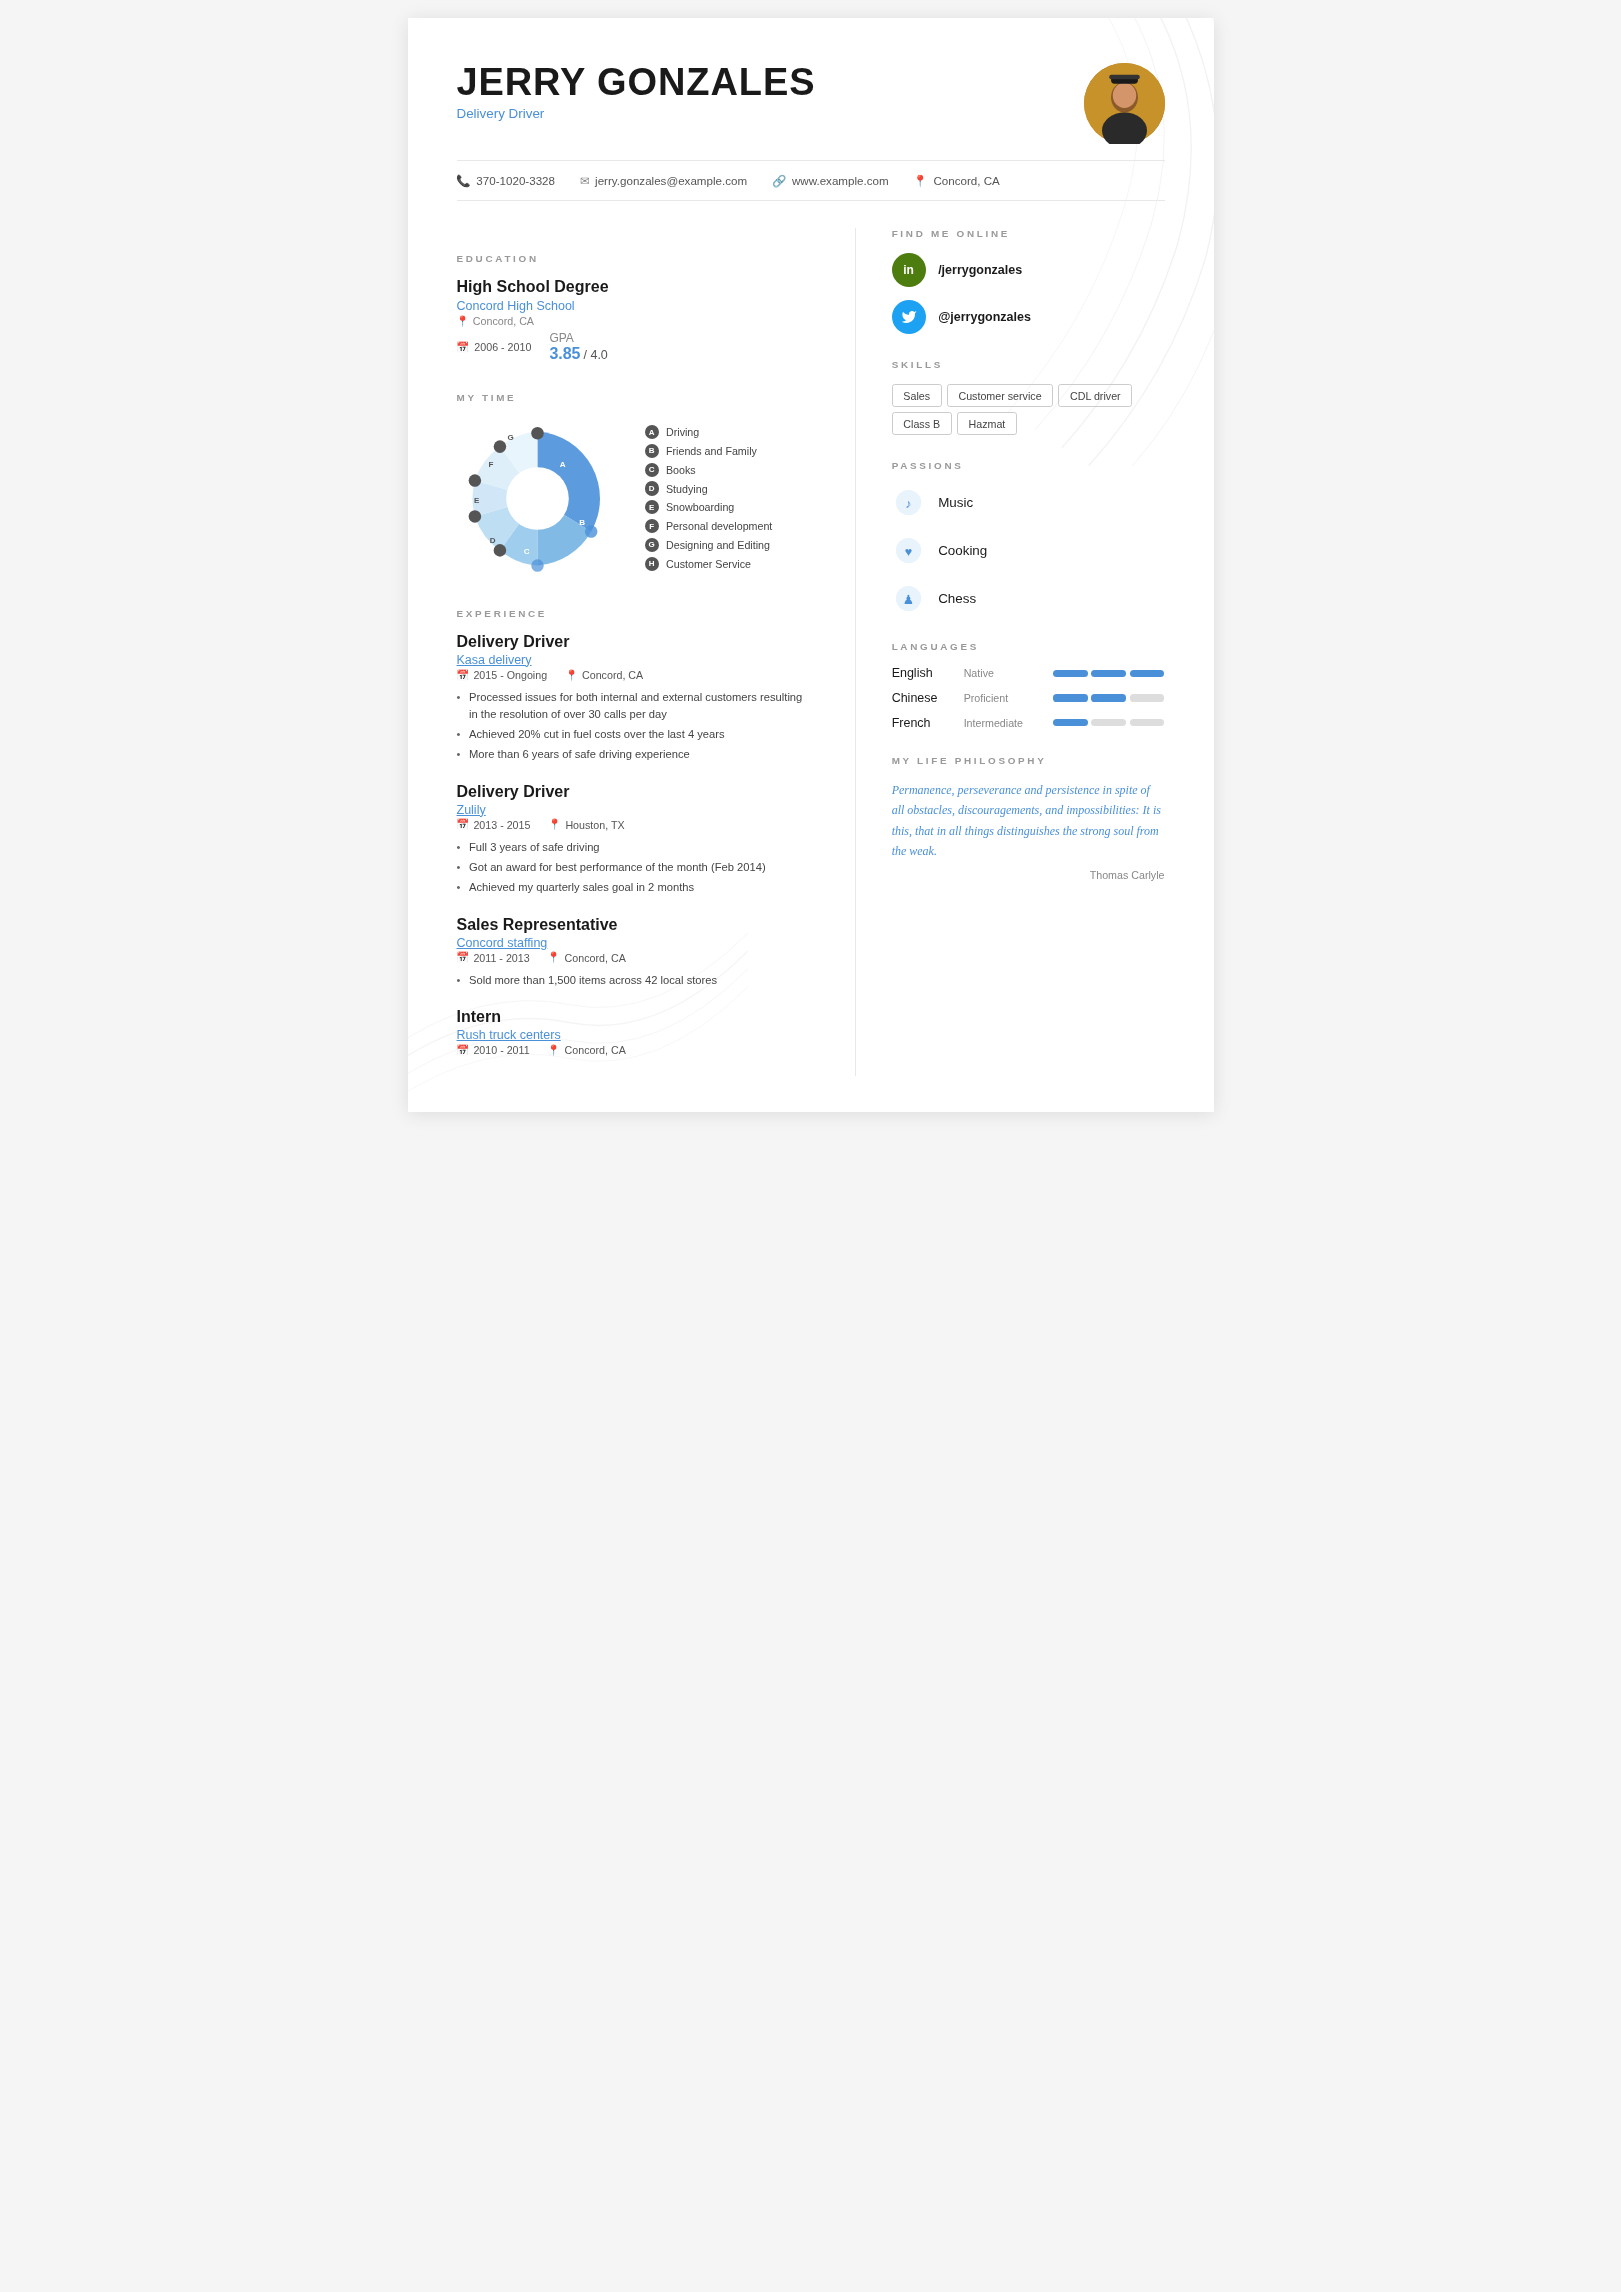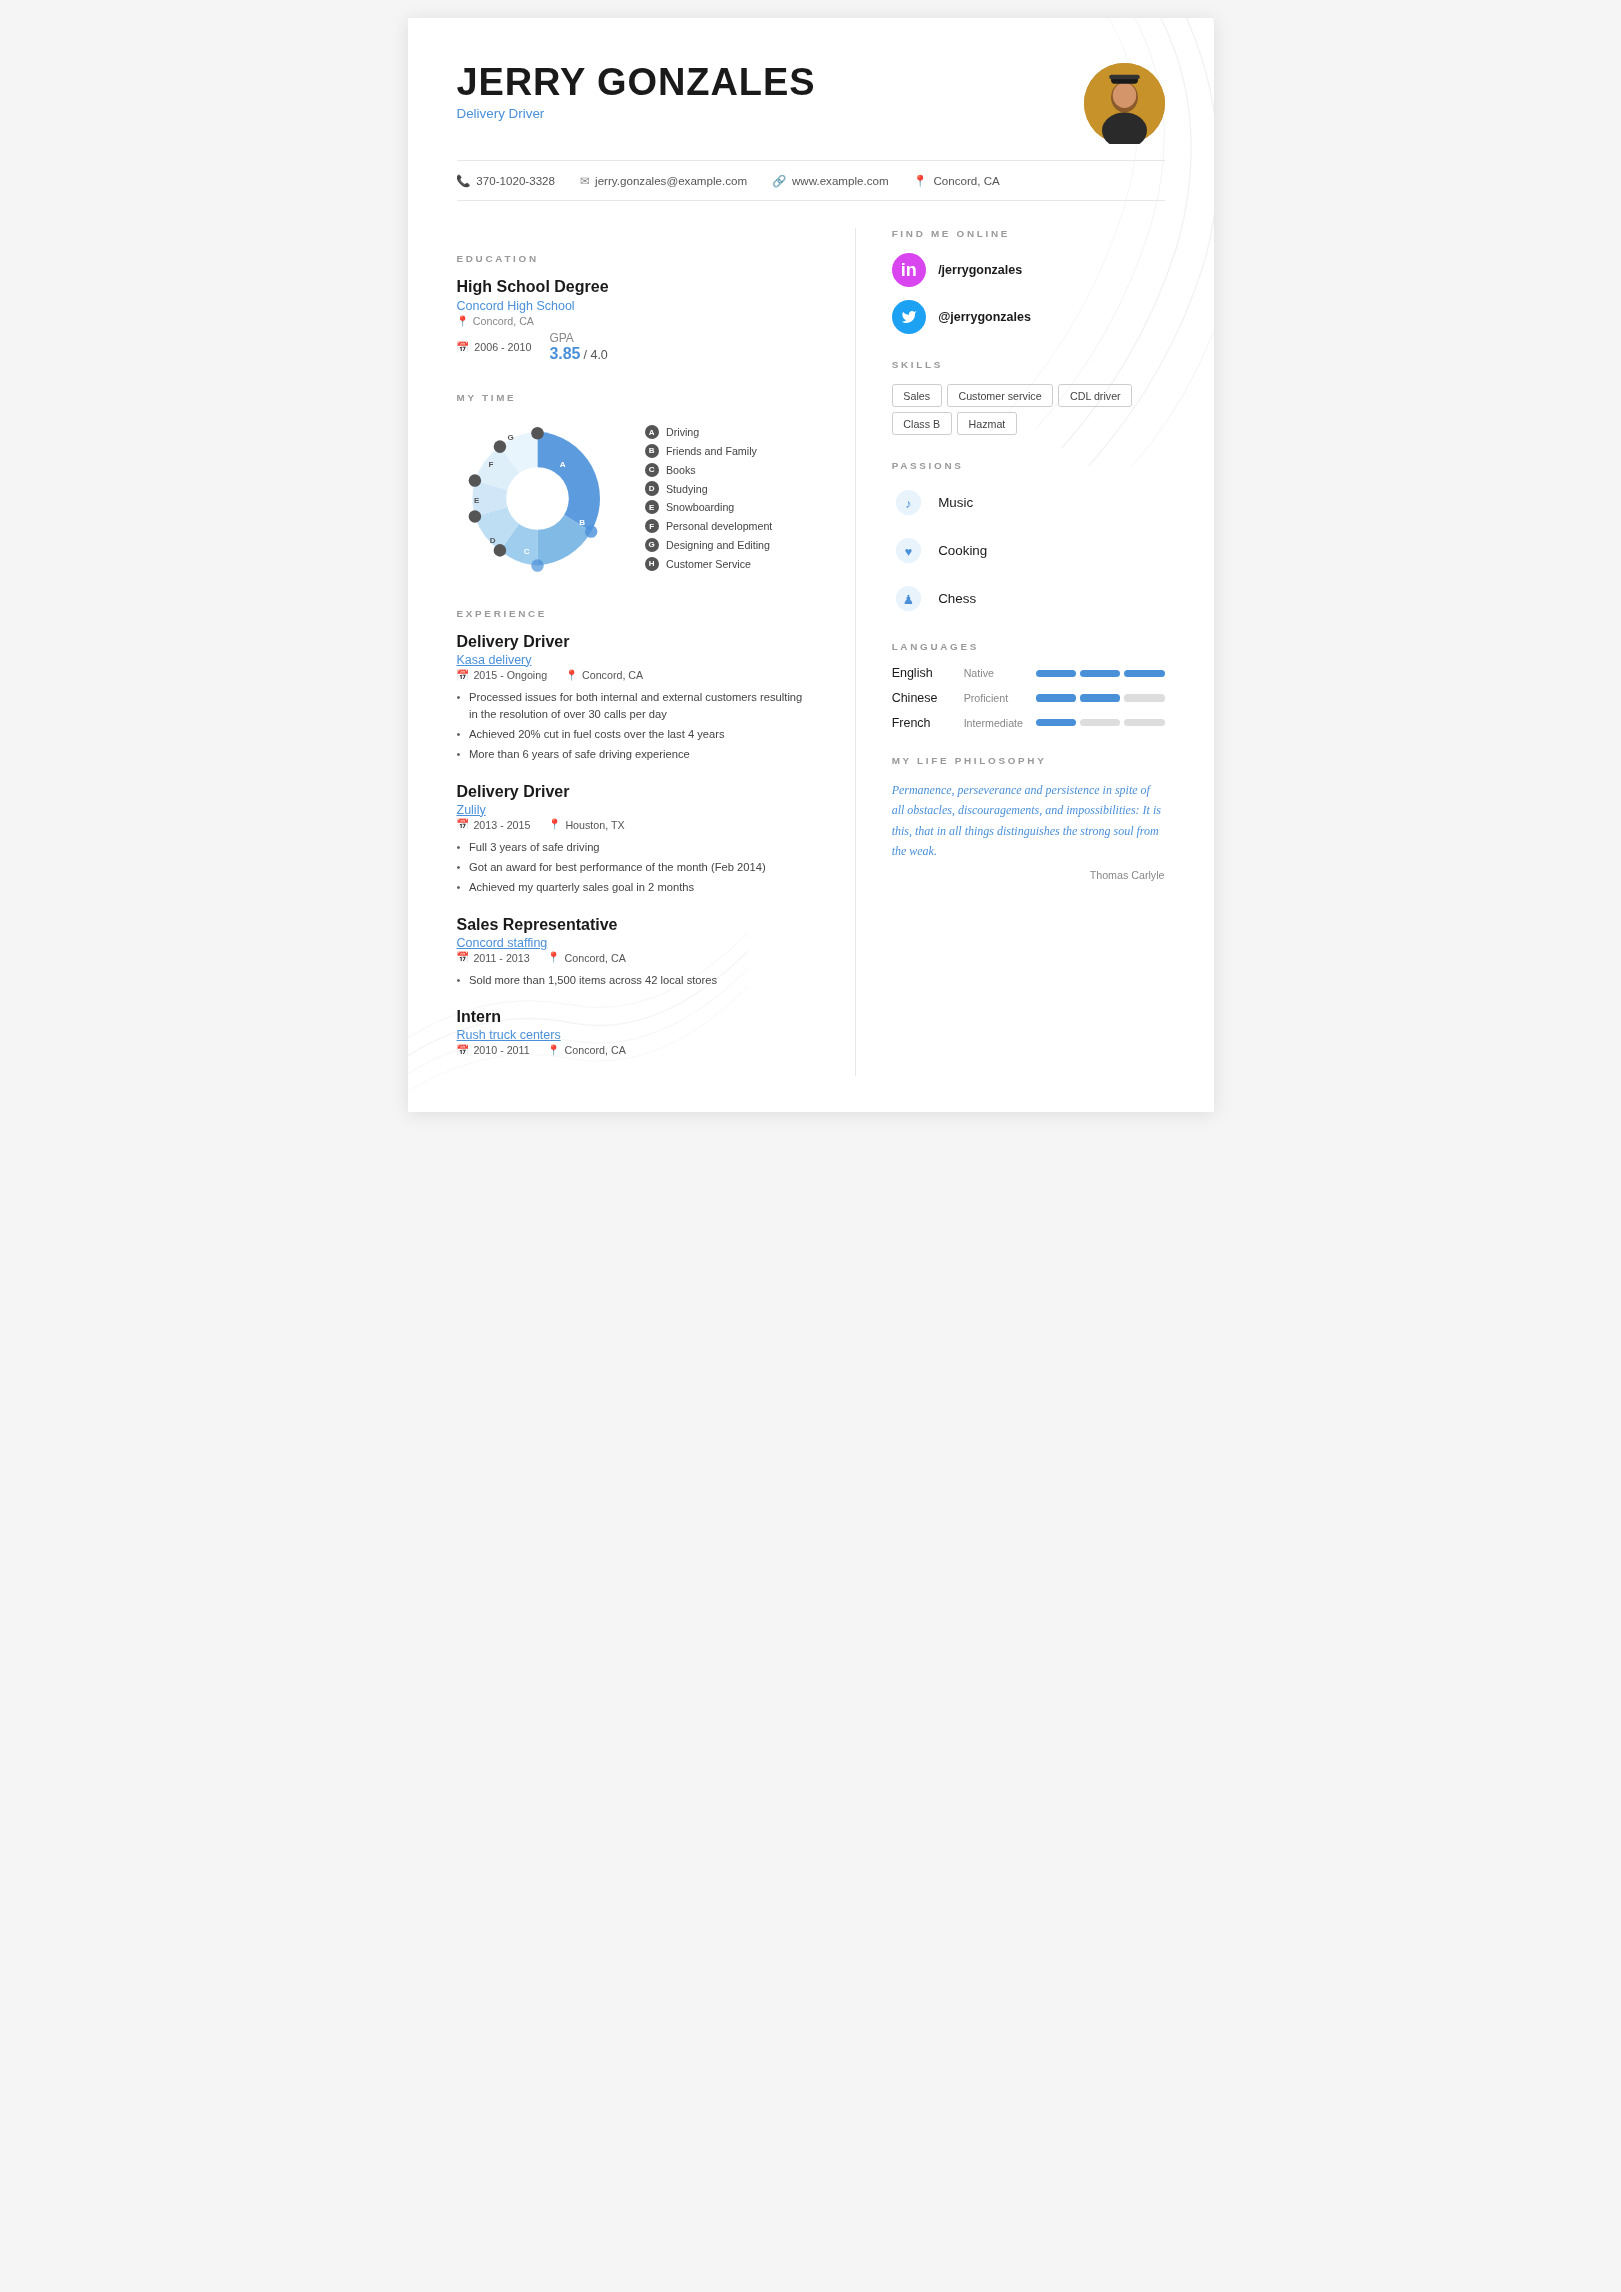--- a/index.html
+++ b/index.html
@@ -258,24 +258,24 @@
     .social-icon-circle {
       width: 34px;
       height: 34px;
       border-radius: 50%;
       display: flex;
       align-items: center;
       justify-content: center;
       flex-shrink: 0;
     }
     .social-icon-linkedin {
-      background: #d946ef;
+      background: #4d7c0f;
       color: white;
       font-weight: 700;
-      font-size: 18px;
+      font-size: 12px;
       font-family: Arial, sans-serif;
     }
     .social-icon-twitter {
       background: #1da1f2;
       color: white;
       font-size: 14.3px;
     }
     .social-handle {
       font-size: 12.5px;
       color: #1a1a1a;
@@ -325,21 +325,21 @@
       margin-bottom: 10.7px;
       font-family: Arial, sans-serif;
     }
     .lang-name {
       width: 72px;
       font-size: 12.5px;
       color: #1a1a1a;
       font-weight: 500;
     }
     .lang-level-label {
-      width: 72px;
+      width: 89px;
       font-size: 10.7px;
       color: #888;
     }
     .lang-bar-container {
       flex: 1;
       display: flex;
       gap: 3.6px;
     }
     .lang-bar-segment {
       height: 7.2px;

